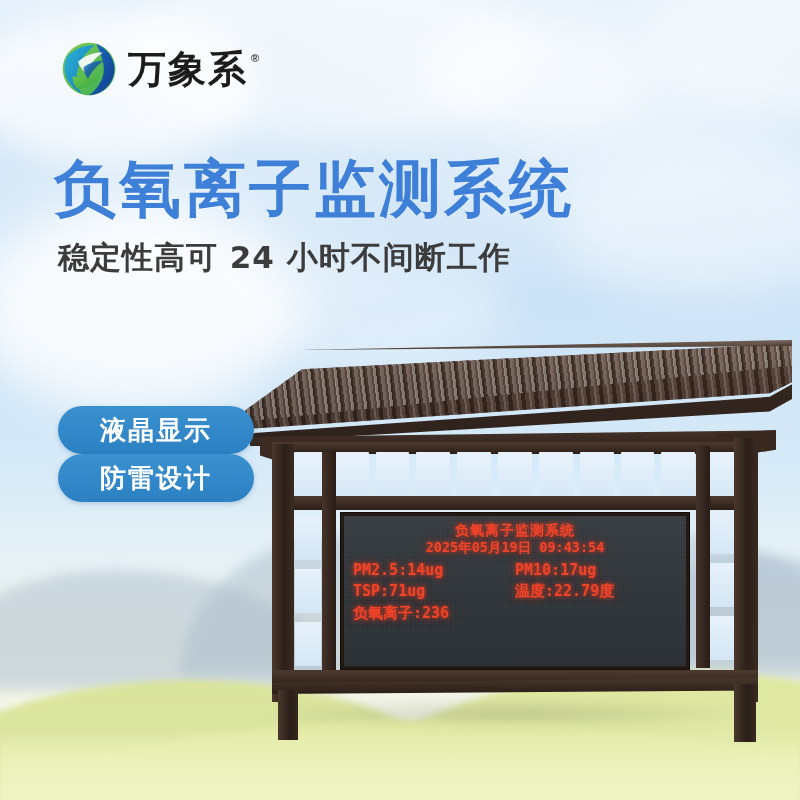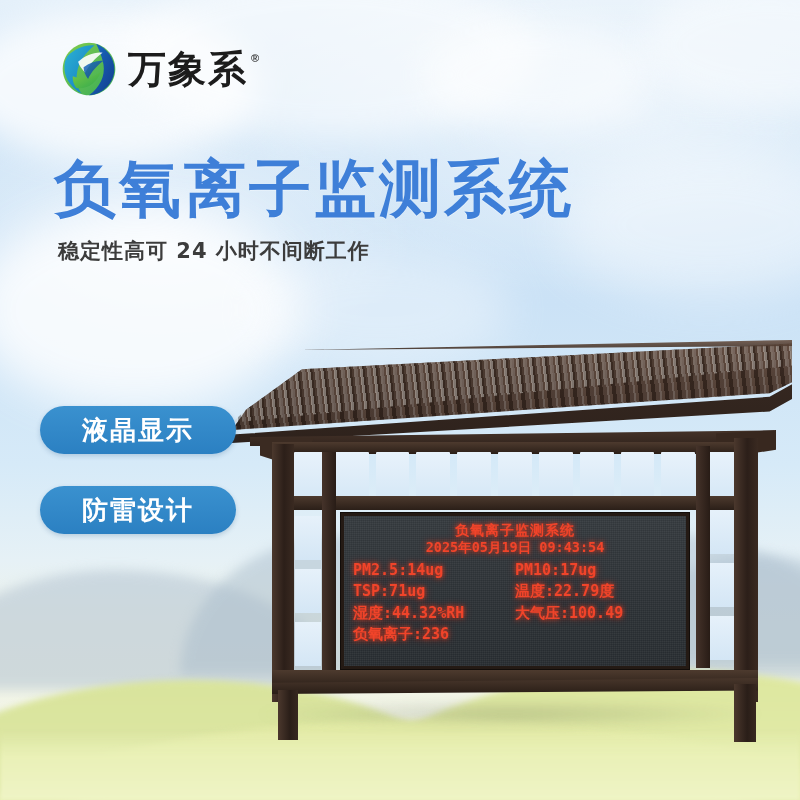--- a/index.html
+++ b/index.html
@@ -54,26 +54,26 @@
   .logo-reg{font-size:11px;color:#333;margin-left:3px;margin-top:2px;font-weight:600;}
 
   
   .headline{position:absolute;left:54px;top:156px;width:620px;}
   .headline h1{
     margin:0;font-size:62px;line-height:1.08;font-weight:800;color:#3e7fd8;
     letter-spacing:3px;font-family:"DejaVu Sans","Liberation Sans",sans-serif;
     text-shadow:0 1px 0 rgba(255,255,255,.35);
   }
   .headline h2{
-    margin:16px 0 0 4px;font-size:21px;line-height:1.2;font-weight:700;color:#3c3c3c;
+    margin:16px 0 0 4px;font-size:31px;line-height:1.2;font-weight:700;color:#3c3c3c;
     letter-spacing:1px;font-family:"DejaVu Sans","Liberation Sans",sans-serif;
   }
 
   
-  .features{position:absolute;left:40px;top:406px;display:flex;flex-direction:column;gap:32px;z-index:6;}
+  .features{position:absolute;left:58px;top:406px;display:flex;flex-direction:column;gap:0;z-index:6;}
   .badge{
     display:flex;align-items:center;justify-content:center;
     min-width:160px;height:48px;padding:0 18px;border-radius:24px;
     background:linear-gradient(180deg,#3a91cf 0%,#2b80c2 100%);
     color:#ffffff;font-size:26px;font-weight:800;letter-spacing:2px;
     font-family:"DejaVu Sans","Liberation Sans",sans-serif;
     box-shadow:0 2px 5px rgba(30,80,130,.22);
     white-space:nowrap;
   }
   .badge.wide{min-width:178px;letter-spacing:0px;}
@@ -319,24 +319,20 @@
           <div class="led-grid">
             <div class="led-row">
               <div class="led led-cell left">PM2.5:14ug</div>
               <div class="led led-cell right">PM10:17ug</div>
             </div>
             <div class="led-row">
               <div class="led led-cell left">TSP:71ug</div>
               <div class="led led-cell right">温度:22.79度</div>
             </div>
             <div class="led-row">
-              <div class="led led-cell left">湿度:44.32%RH</div>
-              <div class="led led-cell right">大气压:100.49</div>
-            </div>
-            <div class="led-row">
               <div class="led led-cell right">负氧离子:236</div>
             </div>
           </div>
         </div>
       </div>
 
       <div class="frame-post post-left"></div>
       <div class="frame-post post-right"></div>
       <div class="frame-post post-inner-l"></div>
       <div class="frame-post post-inner-r"></div>

